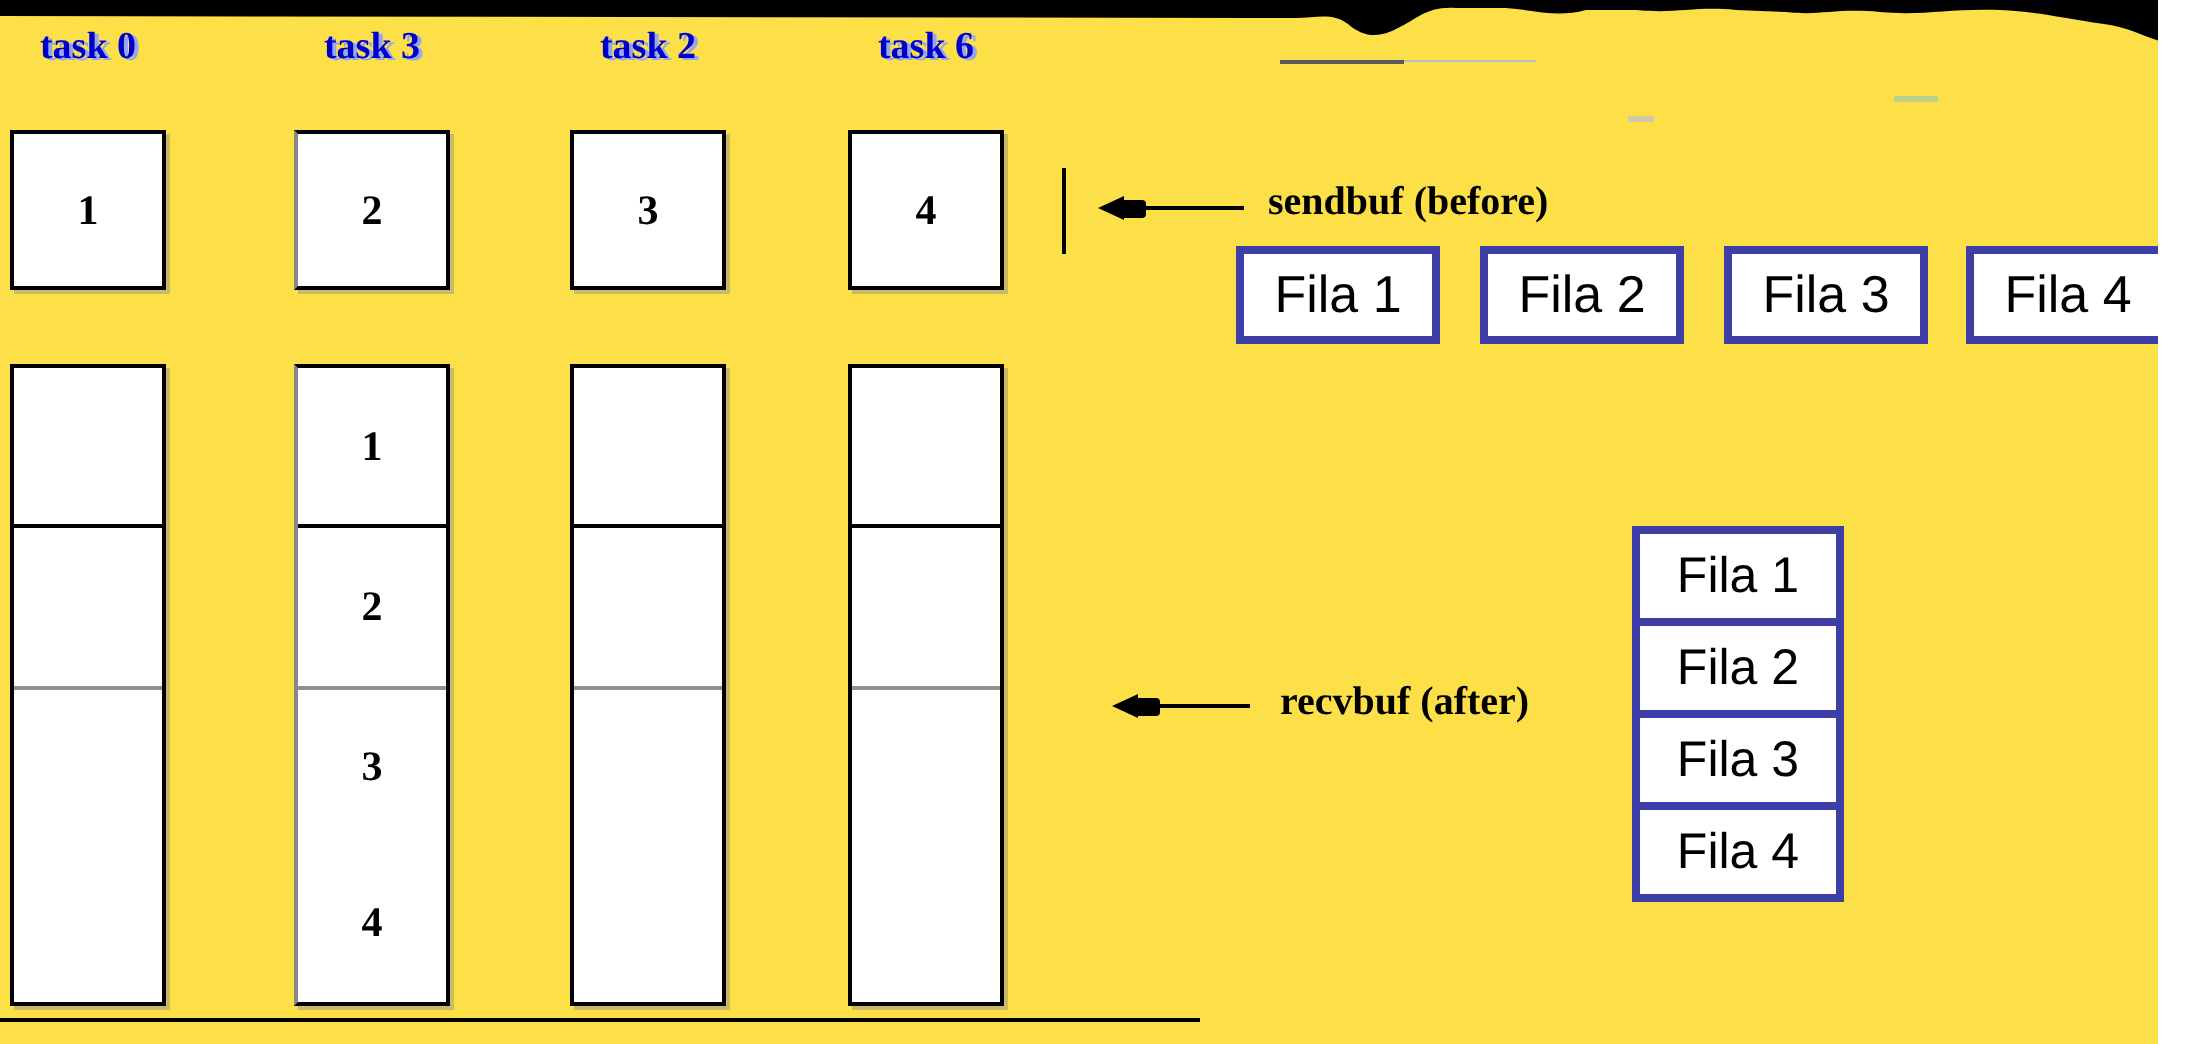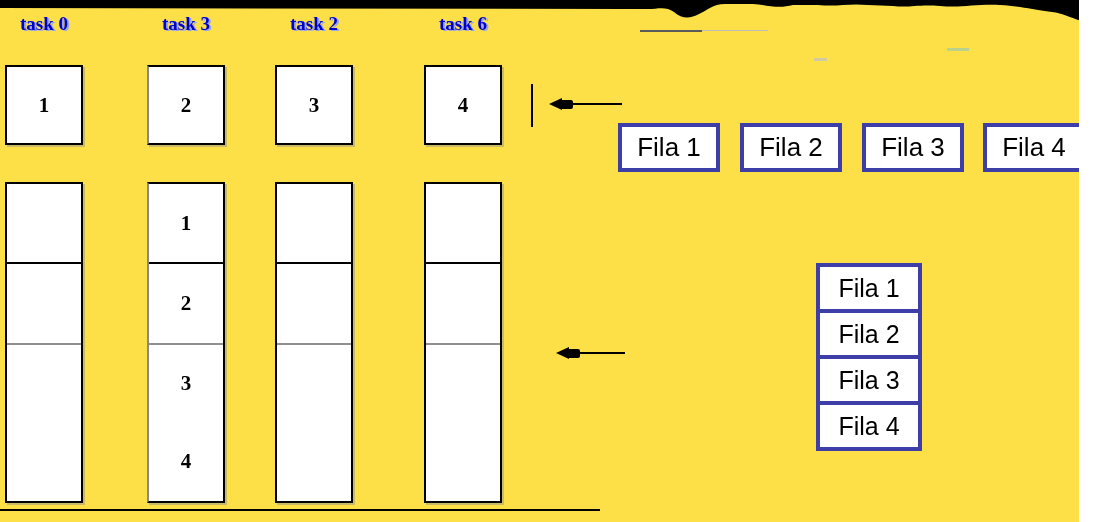--- a/index.html
+++ b/index.html
@@ -28,21 +28,21 @@
   }
   .recv-cell{
     flex:1 1 0;display:flex;align-items:center;justify-content:center;
     font-size:21px;font-weight:bold;color:#000;
     border-bottom:2px solid #000;box-sizing:border-box;
   }
   .recv-cell:nth-child(3){border-bottom:none;}
   .recv-cell:nth-child(2){border-bottom-color:#909090;}
   .recv-cell:last-child{border-bottom:none;}
   .gray-left{border-left-color:#888 !important;}
-  .x0{left:5px}.x1{left:147px}.x2{left:275px}.x3{left:424px}
+  .x0{left:5px}.x1{left:147px}.x2{left:285px}.x3{left:424px}
 
   
   .arrow-shaft{position:absolute;height:2px;background:#000;}
   .arrow-head{position:absolute;width:0;height:0;border-top:6px solid transparent;
     border-bottom:6px solid transparent;border-right:13px solid #000;}
   .arrow-blob{position:absolute;width:13px;height:9px;background:#000;border-radius:2px;}
   .anno{
     position:absolute;font-size:20px;font-weight:bold;color:#000;white-space:nowrap;
     font-family:"Liberation Serif","DejaVu Serif",serif;
   }
@@ -131,24 +131,26 @@
     <div class="recv-cell"></div>
     <div class="recv-cell"></div>
     <div class="recv-cell"></div>
   </div>
 
   <div class="stray-vline"></div>
 
   <div class="arrow-head" style="left:549px;top:98px;"></div>
   <div class="arrow-blob" style="left:560px;top:100px;"></div>
   <div class="arrow-shaft" style="left:566px;top:103px;width:56px;"></div>
+  <div class="anno" style="left:634px;top:90px;">sendbuf (before)</div>
 
   <div class="arrow-head" style="left:556px;top:347px;"></div>
   <div class="arrow-blob" style="left:567px;top:349px;"></div>
   <div class="arrow-shaft" style="left:573px;top:352px;width:52px;"></div>
+  <div class="anno" style="left:640px;top:340px;">recvbuf (after)</div>
 
   <div class="fila-box f0">Fila 1</div>
   <div class="fila-box f1">Fila 2</div>
   <div class="fila-box f2">Fila 3</div>
   <div class="fila-box f3">Fila 4</div>
 
   <div id="fila-stack">
     <div class="stack-box">Fila 1</div>
     <div class="stack-box">Fila 2</div>
     <div class="stack-box">Fila 3</div>

